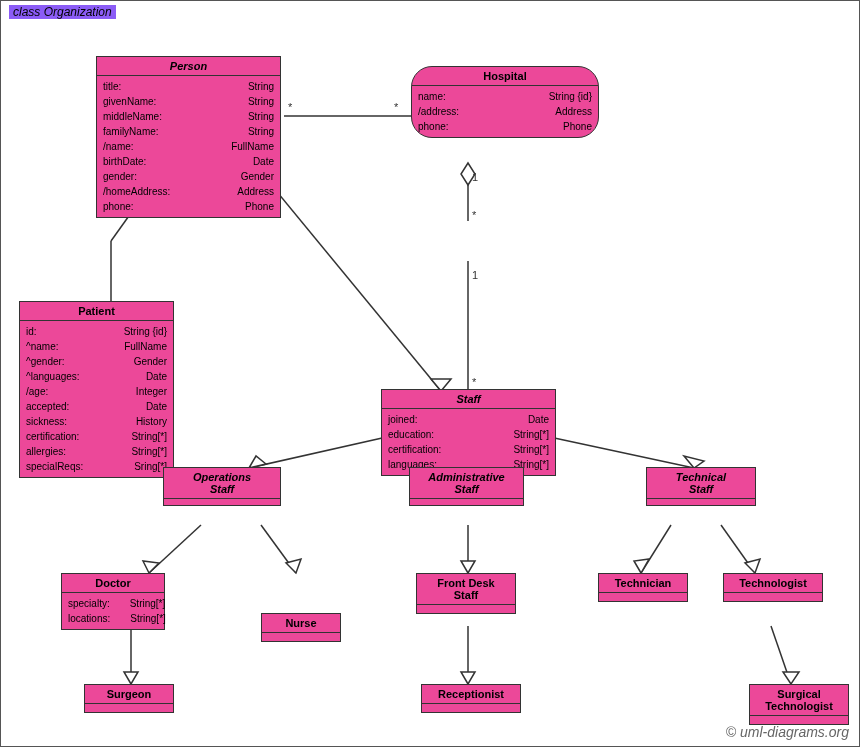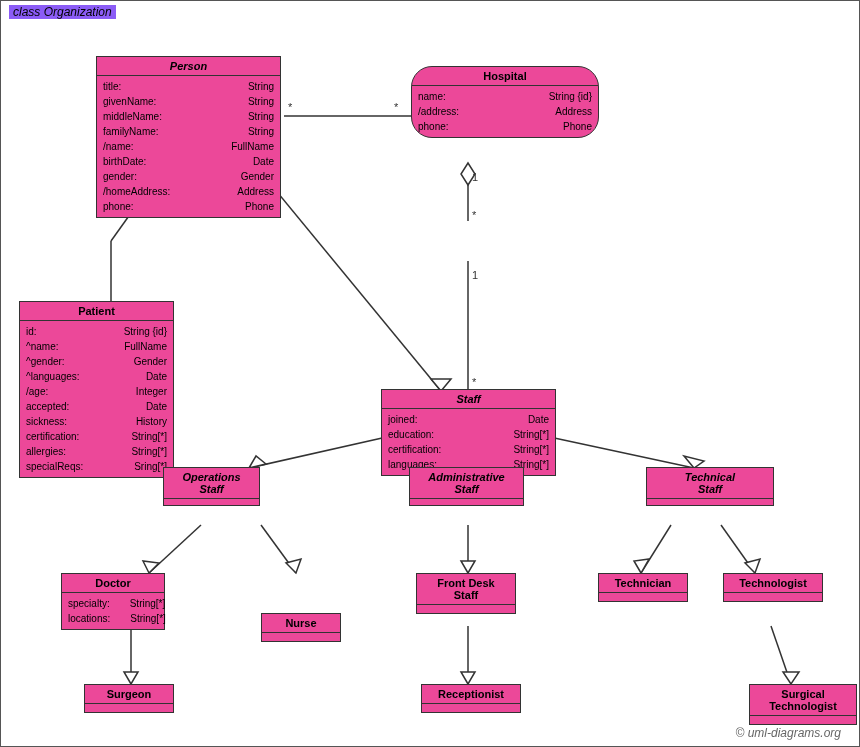--- a/index.html
+++ b/index.html
@@ -57,22 +57,22 @@
     svg.connections {
       position: absolute;
       top: 0; left: 0;
       width: 860px;
       height: 747px;
       pointer-events: none;
     }
     .copyright {
       position: absolute;
       bottom: 6px;
-      right: 18px;
-      font-size: 12px;
+      right: 10px;
+      font-size: 14px;
       color: #666;
       font-style: italic;
     }
   </style>
 </head>
 <body>
 
 <div id="diagram-container">
 
   <div class="class-label">class Organization</div>
@@ -266,31 +266,31 @@
           <span class="attr-name">certification:</span>
           <span class="attr-type">String[*]</span>
         </div>
       <div class="attr-row">
           <span class="attr-name">languages:</span>
           <span class="attr-type">String[*]</span>
         </div>
     </div>
   </div>
 
-  <div class="uml-box" style="left: 162px; top: 466px; width: 97px; text-align:center;">
+  <div class="uml-box" style="left: 162px; top: 466px; width: 118px; text-align:center;">
     <div class="box-title italic">Operations<br>Staff</div>
     <div class="box-body" style="min-height:6px;"></div>
   </div>
 
   <div class="uml-box" style="left: 408px; top: 466px; width: 115px; text-align:center;">
     <div class="box-title italic">Administrative<br>Staff</div>
     <div class="box-body" style="min-height:6px;"></div>
   </div>
 
-  <div class="uml-box" style="left: 645px; top: 466px; width: 128px; text-align:center;">
+  <div class="uml-box" style="left: 645px; top: 466px; width: 110px; text-align:center;">
     <div class="box-title italic">Technical<br>Staff</div>
     <div class="box-body" style="min-height:6px;"></div>
   </div>
 
   <div class="uml-box" style="left: 60px; top: 572px; width: 104px;">
     <div class="box-title">Doctor</div>
     <div class="box-body">
       <div class="attr-row">
           <span class="attr-name">specialty:</span>
           <span class="attr-type">String[*]</span>
@@ -325,19 +325,19 @@
   <div class="uml-box" style="left: 83px; top: 683px; width: 90px; text-align:center;">
     <div class="box-title">Surgeon</div>
     <div class="box-body" style="min-height:8px;"></div>
   </div>
 
   <div class="uml-box" style="left: 420px; top: 683px; width: 100px; text-align:center;">
     <div class="box-title">Receptionist</div>
     <div class="box-body" style="min-height:8px;"></div>
   </div>
 
-  <div class="uml-box" style="left: 748px; top: 683px; width: 108px; text-align:center;">
+  <div class="uml-box" style="left: 748px; top: 683px; width: 100px; text-align:center;">
     <div class="box-title">Surgical<br>Technologist</div>
     <div class="box-body" style="min-height:8px;"></div>
   </div>
 
   <div class="copyright">© uml-diagrams.org</div>
 </div>
 
 </body></html>

